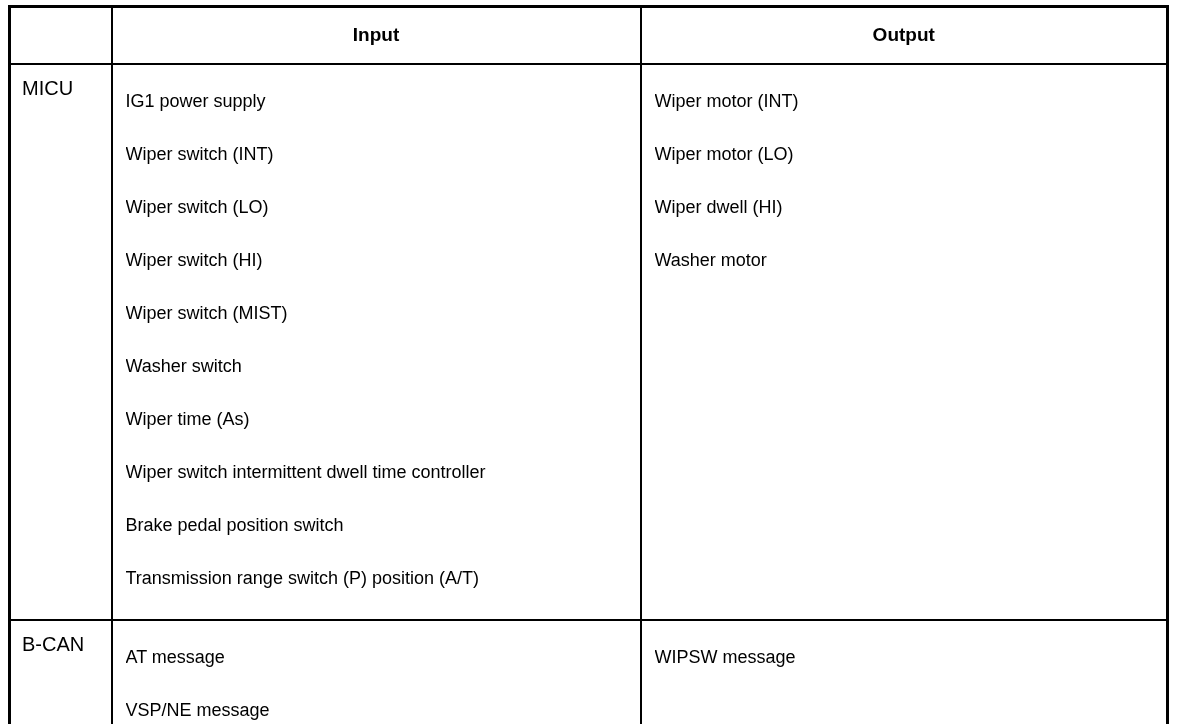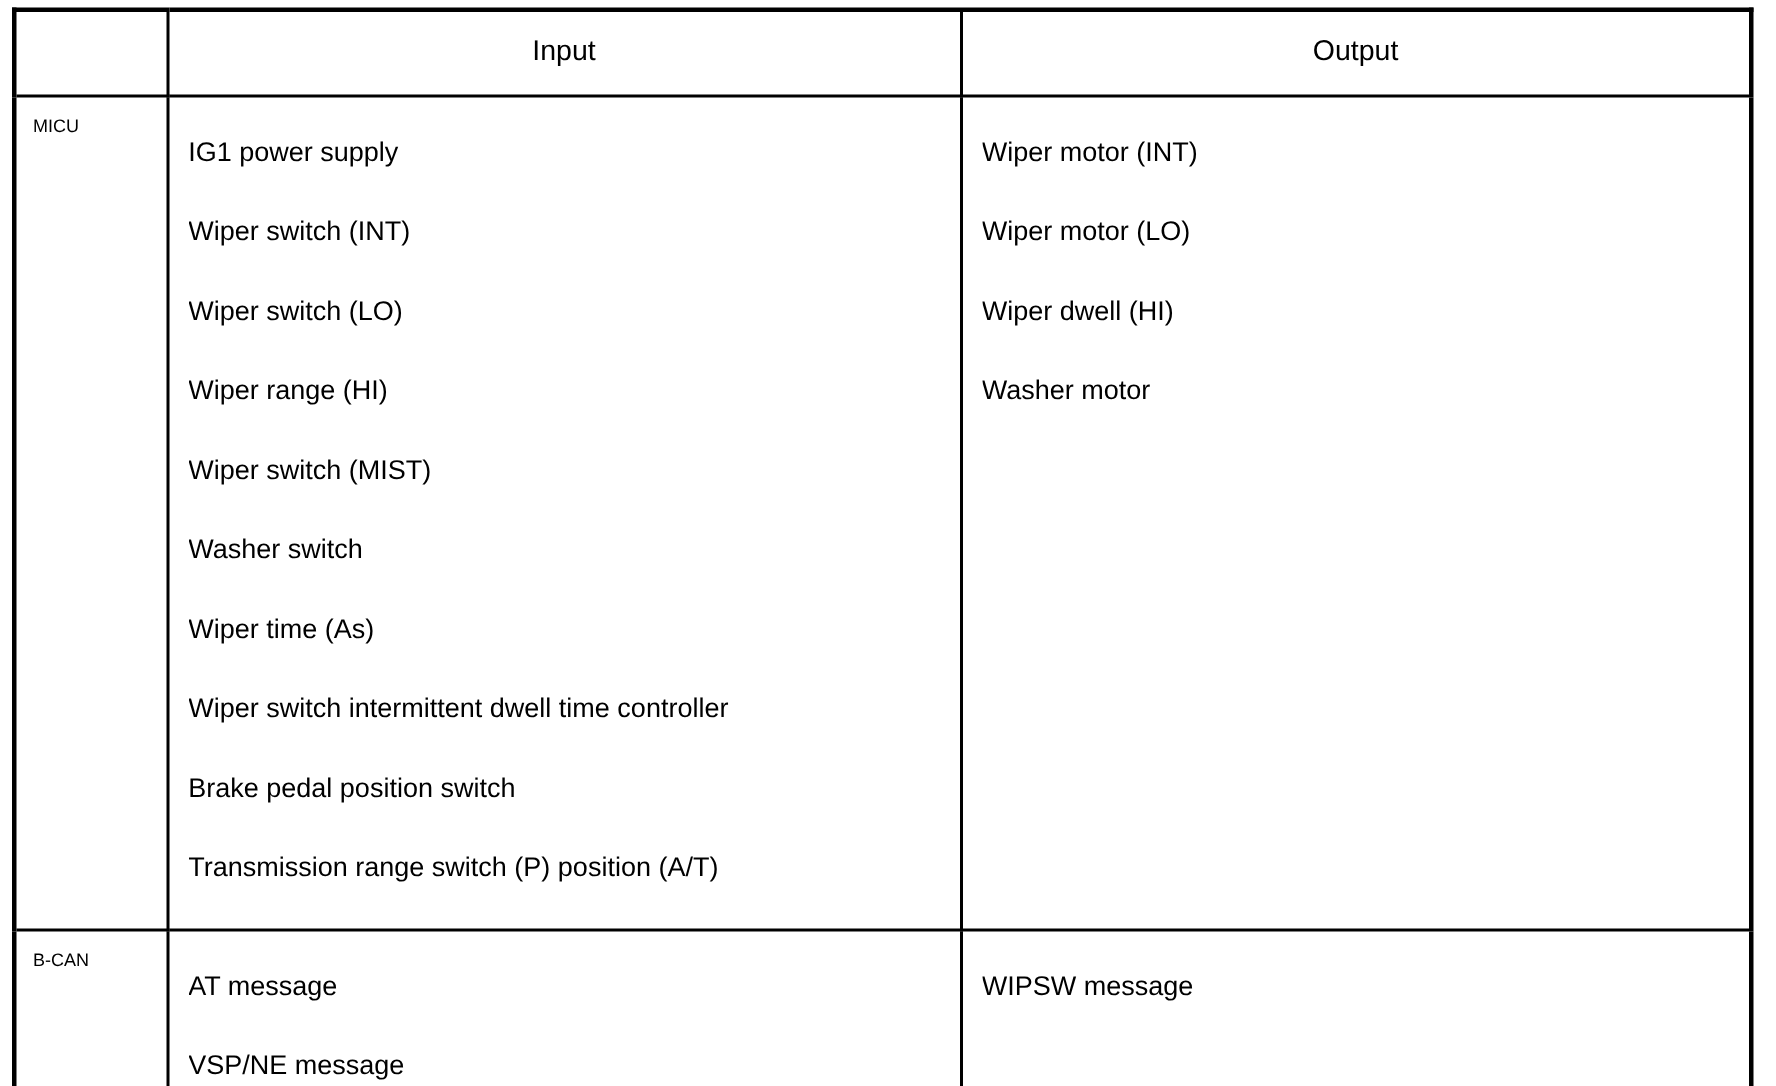--- a/index.html
+++ b/index.html
@@ -27,29 +27,29 @@
   }
   
   .io-table { border: 3px solid #000000; }
   .io-table tr:first-child th { border-top-width: 3px; }
   .io-table tr:last-child td { border-bottom-width: 3px; }
   .io-table th:first-child, .io-table td:first-child { border-left-width: 3px; }
   .io-table th:last-child,  .io-table td:last-child  { border-right-width: 3px; }
 
   .io-table th {
     height: 57px;
-    font-weight: normal;
+    font-weight: bold;
     font-size: 19px;
     text-align: center;
     vertical-align: middle;
     padding: 12px;
   }
   .label-cell {
     padding: 12px 6px 20px 11px;
-    font-size: 12px;
+    font-size: 20px;
   }
   .list-cell {
     padding: 10px 8px 14px 13px;
     font-size: 18px;
   }
   .cell-line {
     line-height: 53px;
     height: 53px;
     white-space: nowrap;
     overflow: hidden;
@@ -70,21 +70,21 @@
       <th>Input</th>
       <th>Output</th>
     </tr>
 
     <tr>
       <td class="label-cell">MICU</td>
       <td class="list-cell">
         <div class="cell-line">IG1 power supply</div>
         <div class="cell-line">Wiper switch (INT)</div>
         <div class="cell-line">Wiper switch (LO)</div>
-        <div class="cell-line">Wiper range (HI)</div>
+        <div class="cell-line">Wiper switch (HI)</div>
         <div class="cell-line">Wiper switch (MIST)</div>
         <div class="cell-line">Washer switch</div>
         <div class="cell-line">Wiper time (As)</div>
         <div class="cell-line">Wiper switch intermittent dwell time controller</div>
         <div class="cell-line">Brake pedal position switch</div>
         <div class="cell-line">Transmission range switch (P) position (A/T)</div>
       </td>
       <td class="list-cell">
         <div class="cell-line">Wiper motor (INT)</div>
         <div class="cell-line">Wiper motor (LO)</div>

